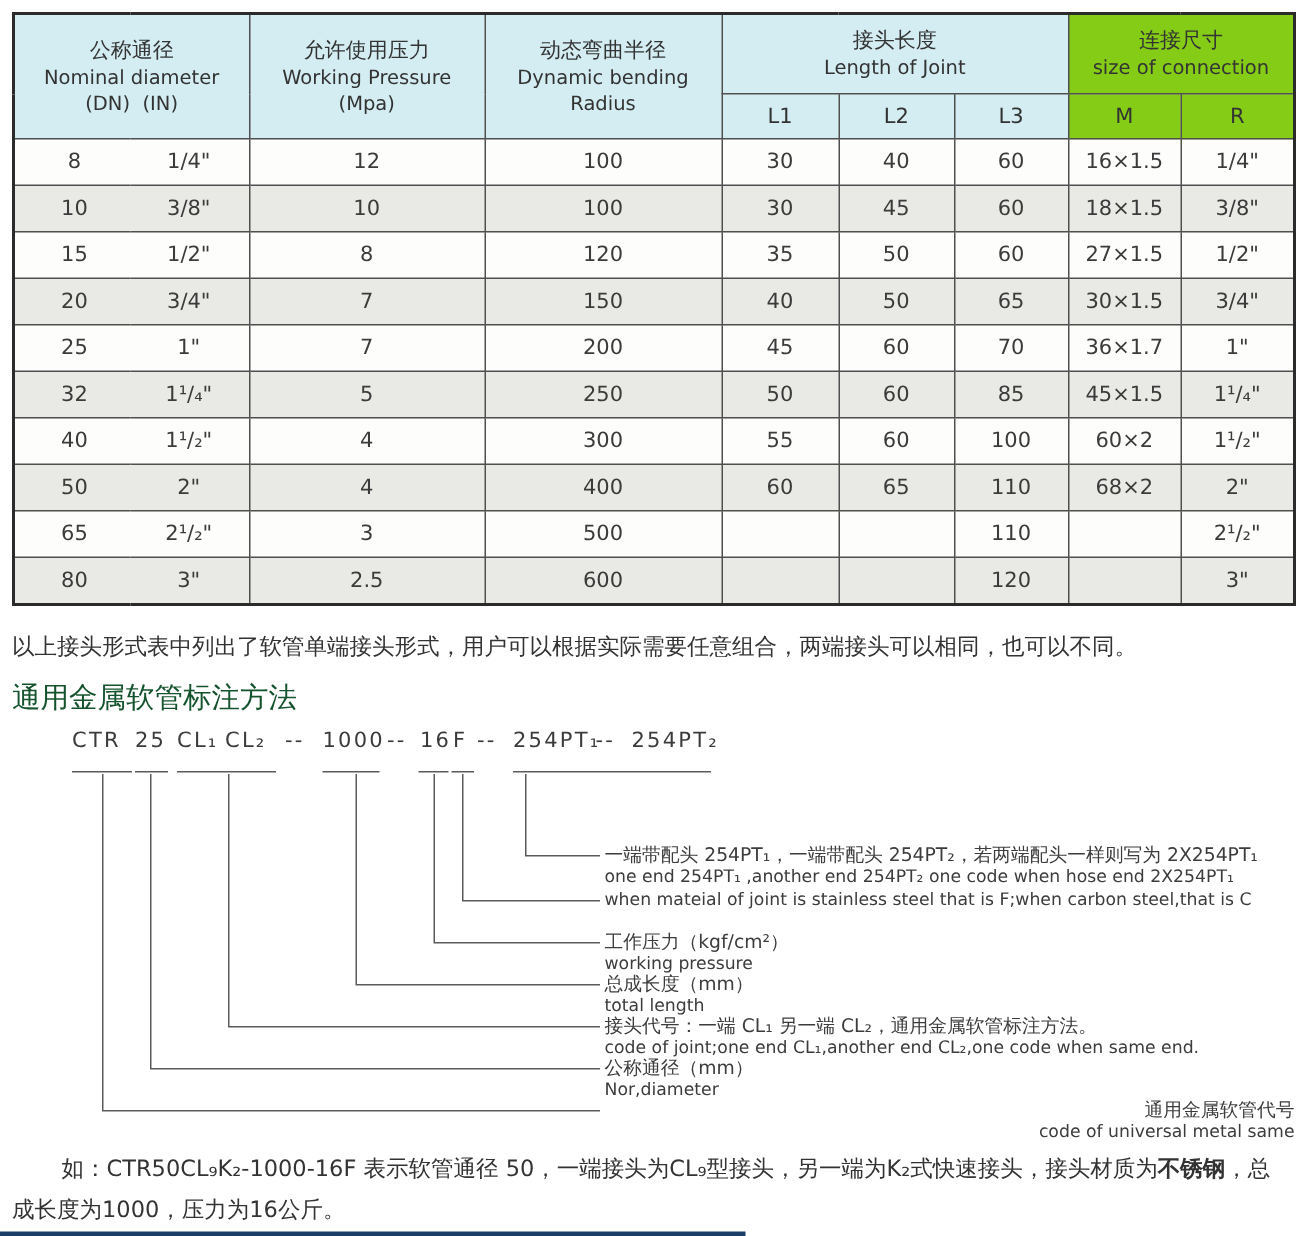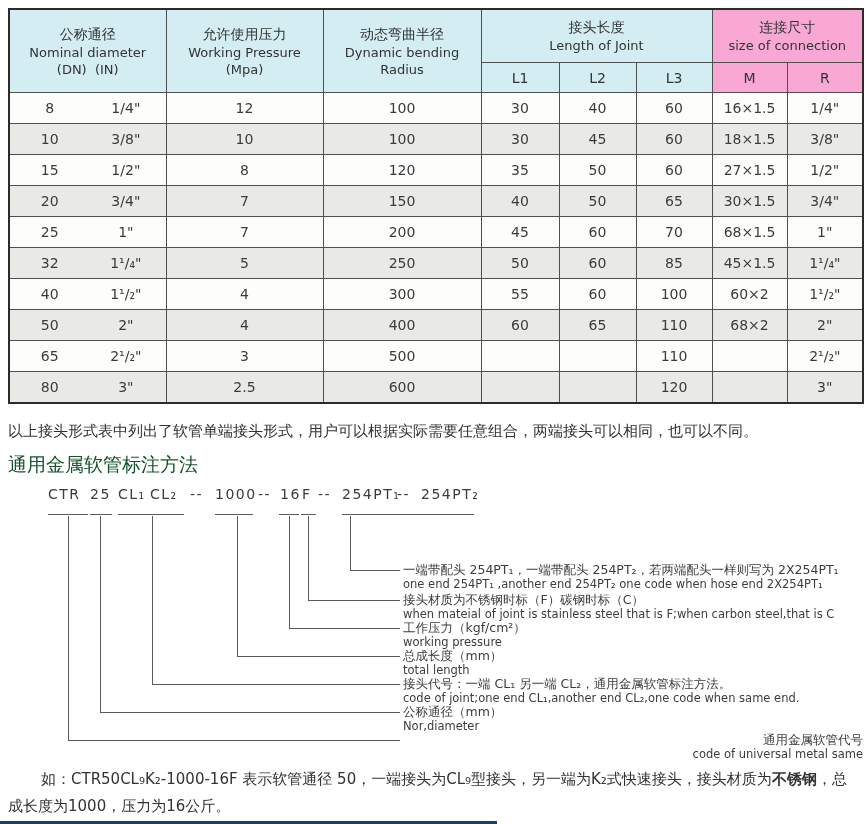--- a/index.html
+++ b/index.html
@@ -3,21 +3,21 @@
 <meta charset="utf-8">
 <style>
   html,body{margin:0;padding:0;background:#ffffff;}
   body{font-family:"DejaVu Sans","Liberation Sans",sans-serif;color:#3b3b3b;}
   .page{position:relative;width:866px;height:824px;background:#fff;overflow:hidden;}
 
   
   .spec-table{position:absolute;left:8px;top:8px;width:854px;border-collapse:collapse;table-layout:fixed;border:2px solid #2b2b2b;}
   .spec-table th,.spec-table td{border:1px solid #4f4f4f;text-align:center;vertical-align:middle;padding:0;}
   .spec-table thead th{background:#d3edf2;font-weight:normal;color:#333;}
-  .spec-table thead th.darker{background:#f9a8d4;}
+  .spec-table thead th.darker{background:#84cc16;}
   .h1 th{height:52px;}
   .h2 th{height:29px;font-size:14px;}
   .th-zh{font-size:14px;line-height:19px;display:block;}
   .th-en{font-size:13px;line-height:17px;display:block;}
   .th-unit{font-size:13px;line-height:17px;display:block;white-space:pre;}
   .spec-table tbody td{height:30px;font-size:14px;background:#fdfdfc;color:#3b3b3b;}
   .spec-table tr.alt td{background:#e9eae5;}
   .cell-nominal .half{display:inline-block;width:49%;text-align:center;}
 
   
@@ -130,21 +130,21 @@
           <td>30×1.5</td>
           <td>3/4"</td>
         </tr>
         <tr>
           <td colspan="2" class="cell-nominal"><span class="half">25</span><span class="half">1"</span></td>
           <td>7</td>
           <td>200</td>
           <td>45</td>
           <td>60</td>
           <td>70</td>
-          <td>68×1.5</td>
+          <td>36×1.7</td>
           <td>1"</td>
         </tr>
         <tr class="alt">
           <td colspan="2" class="cell-nominal"><span class="half">32</span><span class="half">1¹/₄"</span></td>
           <td>5</td>
           <td>250</td>
           <td>50</td>
           <td>60</td>
           <td>85</td>
           <td>45×1.5</td>
@@ -230,21 +230,20 @@
       <div class="hl" style="left: 289px; top: 148px; width: 111px;"></div>
       <div class="vl" style="left: 308px; height: 84px;"></div>
       <div class="hl" style="left: 308px; top: 120px; width: 92px;"></div>
       <div class="vl" style="left: 350px; height: 54px;"></div>
       <div class="hl" style="left: 350px; top: 90px; width: 50px;"></div>
       <div class="callout" style="top: 82px;">
         <div class="zh">一端带配头 254PT₁，一端带配头 254PT₂，若两端配头一样则写为 2X254PT₁</div>
         <div class="en">one end 254PT₁ ,another end 254PT₂  one code when hose end  2X254PT₁</div>
       </div>
       <div class="callout" style="top: 112px;">
-        <div class="zh">接头材质为不锈钢时标（F）碳钢时标（C）</div>
         <div class="en">when mateial of joint is stainless steel that is F;when carbon steel,that is C</div>
       </div>
       <div class="callout" style="top: 140px;">
         <div class="zh">工作压力（kgf/cm²）</div>
         <div class="en">working pressure</div>
       </div>
       <div class="callout" style="top: 168px;">
         <div class="zh">总成长度（mm）</div>
         <div class="en">total length</div>
       </div>

